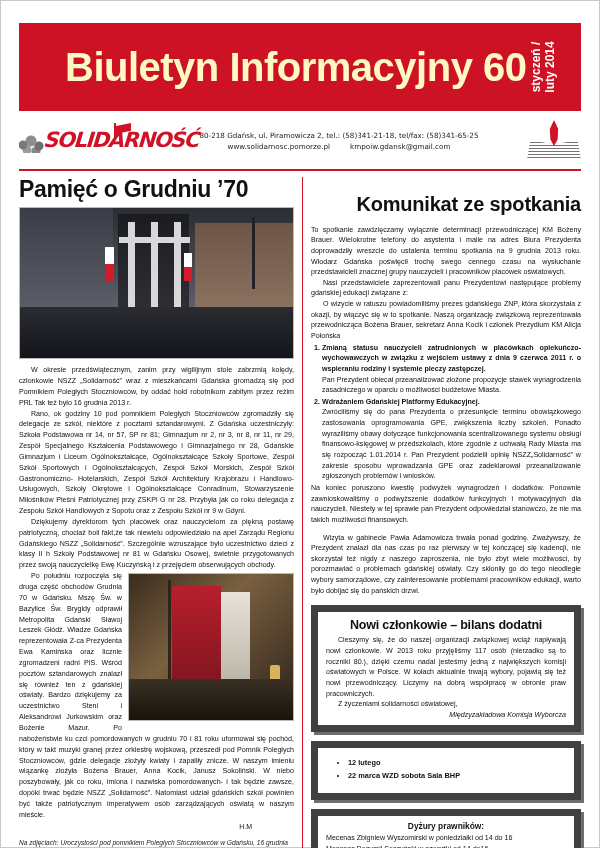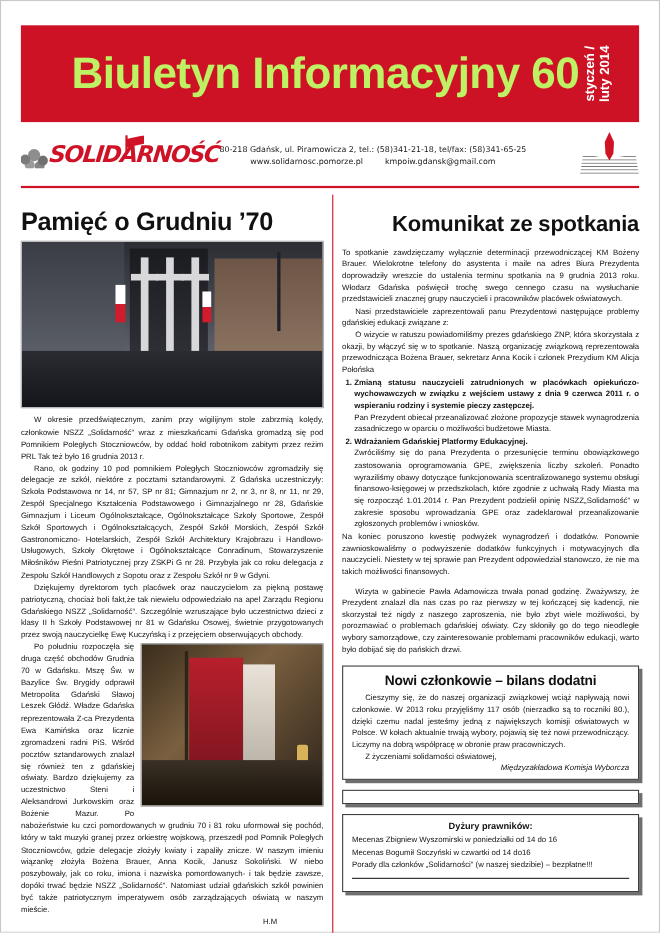--- a/index.html
+++ b/index.html
@@ -21,21 +21,21 @@
 
   
   .masthead{
     position:relative;
     margin:22px 18px 0 18px;
     height:88px;
     background:#ce1225;
     display:flex;align-items:center;
   }
   .masthead-title{
-    color:#bef264;
+    color:#fef9c3;
     font-size:40px;
     font-weight:bold;
     letter-spacing:-0.5px;
     margin-left:46px;
     line-height:1;
     white-space:nowrap;
   }
   .masthead-date{
     position:absolute;
     right:12px;top:50%;
@@ -131,21 +131,21 @@
     position:relative;
   }
   .col-right{
     width:280px;
     padding-left:8px;
     box-sizing:border-box;
     position:relative;
   }
 
   h1.headline{
-    font-size:23px;font-weight:bold;margin:12px 0 6px 0;line-height:1.05;
+    font-size:23px;font-weight:bold;margin:0 0 6px 0;line-height:1.05;
     letter-spacing:-0.3px;
     font-family:"Liberation Sans", sans-serif;
   }
   h2.headline-r{
     font-size:20px;font-weight:bold;margin:16px 0 8px 0;line-height:1.18;
     text-align:right;letter-spacing:-0.2px;
   }
 
   
   .photo-main{
@@ -260,21 +260,21 @@
   .r-text p.noindent{text-indent:0;}
   ol.points{
     margin:1px 0 0 0;padding:0 0 0 11px;
     font-size:7.1px;line-height:1.5;text-align:justify;
   }
   ol.points>li{margin:0 0 1px 0;font-weight:bold;}
   ol.points>li .sub{font-weight:normal;display:block;margin-top:0;}
 
   
   .box{
-    border:1px solid #404040;
+    border:7px solid #404040;
     background:#ffffff;
     box-shadow:3px 3px 0 0 #6e6e6e;
     padding:5px 8px 6px 8px;
     box-sizing:border-box;
     margin-top:9px;
   }
   .box h3{
     margin:1px 0 3px 0;
     text-align:center;
     font-size:12.5px;
@@ -406,20 +406,24 @@
       <div class="box">
         <h3>Nowi członkowie – bilans dodatni</h3>
         <div class="btext">
           <p>Cieszymy się, że do naszej organizacji związkowej wciąż napływają nowi członkowie. W 2013 roku przyjęliśmy 117 osób (nierzadko są to roczniki 80.), dzięki czemu nadal jesteśmy jedną z największych komisji oświatowych w Polsce. W kołach aktualnie trwają wybory, pojawią się też nowi przewodniczący. Liczymy na dobrą współpracę w obronie praw pracowniczych.</p>
           <p>Z życzeniami solidarności oświatowej,</p>
         </div>
         <div class="signoff">Międzyzakładowa Komisja Wyborcza</div>
       </div>
 
       <div class="box">
+        <ul class="schedule">
+          <li>12 lutego</li>
+          <li>22 marca WZD sobota Sala BHP</li>
+        </ul>
       </div>
 
       <div class="box lawyers">
         <h4>Dyżury prawników:</h4>
         <div class="lline">Mecenas Zbigniew Wyszomirski w  poniedziałki  od 14 do 16</div>
         <div class="lline">Mecenas Bogumił Soczyński w czwartki od 14 do16</div>
         <div class="lline">Porady dla członków „Solidarności” (w naszej siedzibie) – bezpłatne!!!</div>
         <hr>
 
       </div>

